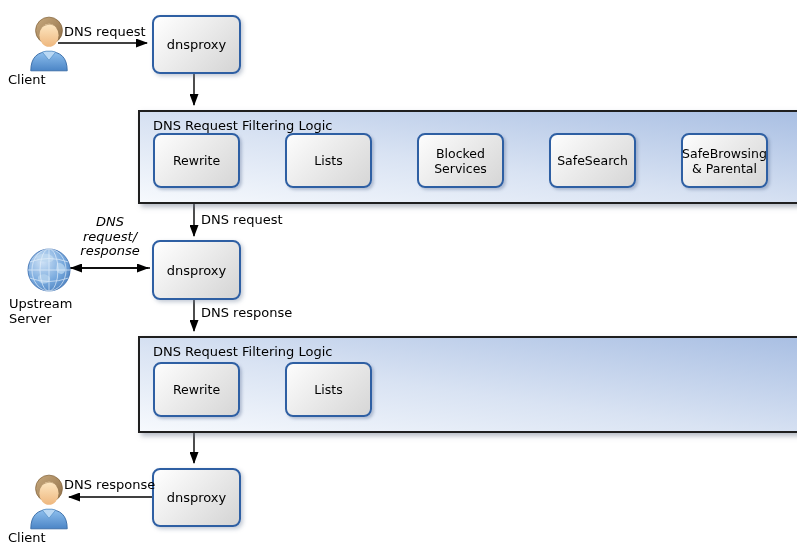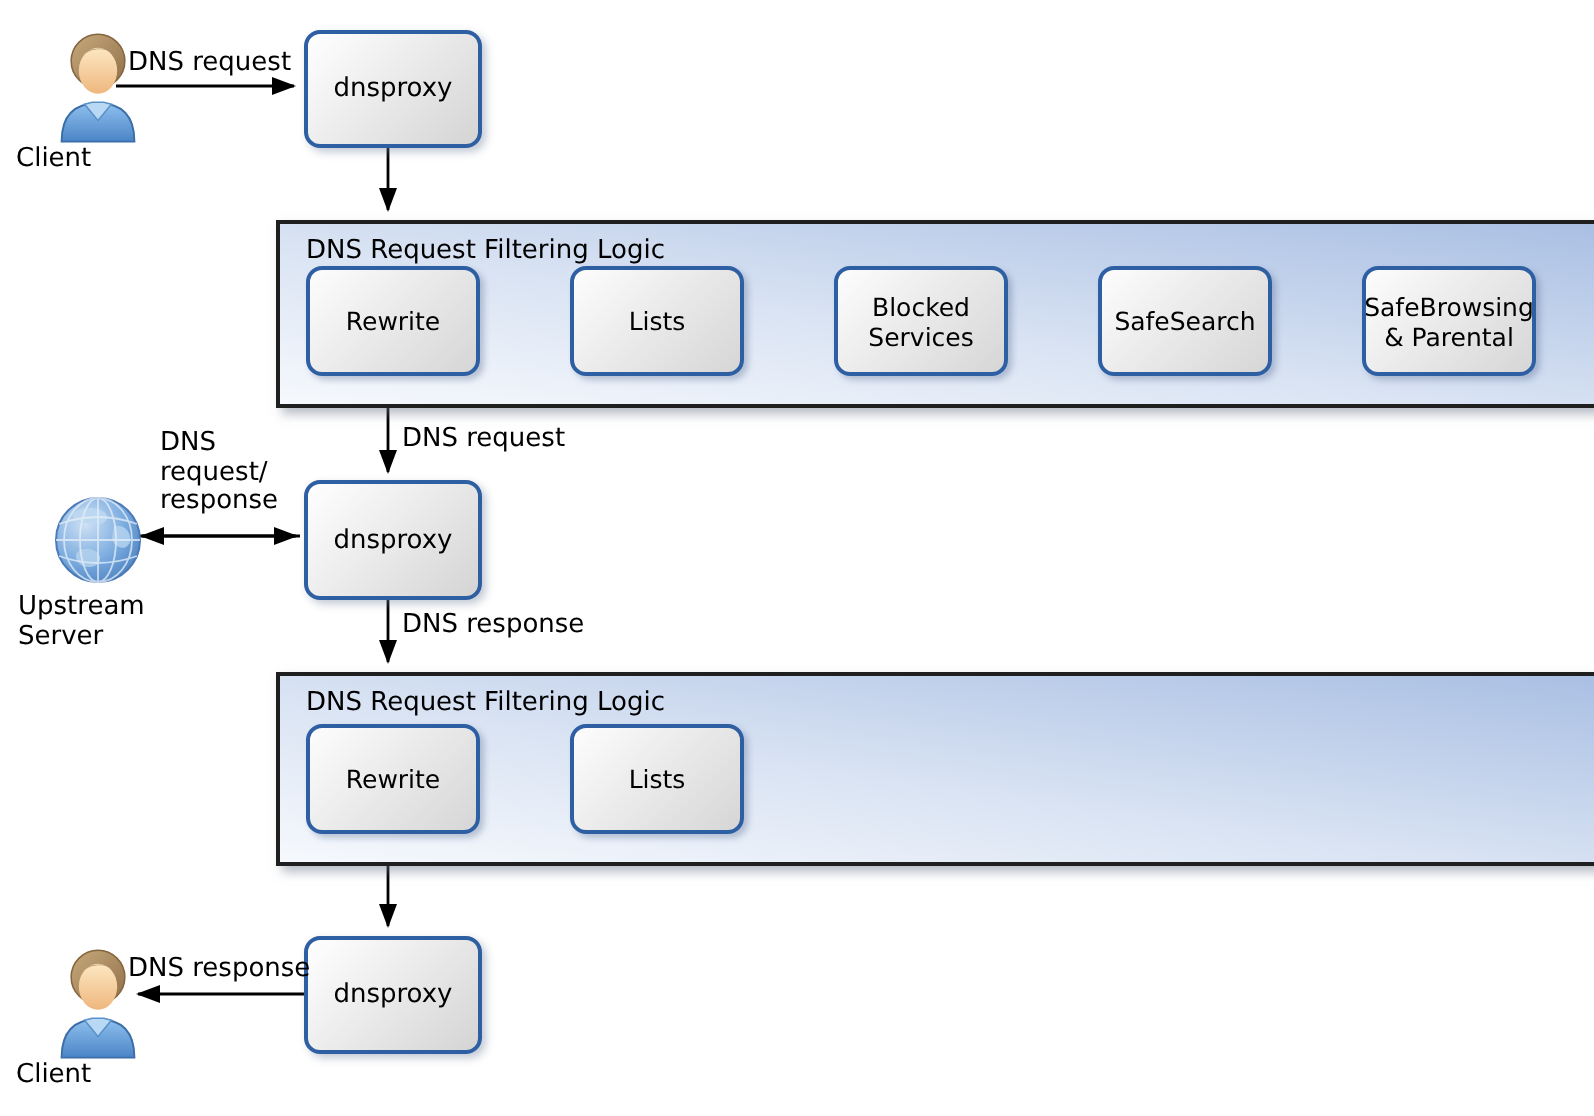--- a/index.html
+++ b/index.html
@@ -28,21 +28,21 @@
   .fbox{
     position:absolute;display:flex;align-items:center;justify-content:center;
     width:87px;height:55px;
     background:linear-gradient(135deg,#fdfdfd 0%,#ebebeb 45%,#d6d6d6 100%);
     border:2px solid #2e5fa3;border-radius:8px;
     box-shadow:2px 2px 3px rgba(80,100,140,0.35);
     text-align:center;line-height:1.2;font-size:12.5px;padding:18px;
     box-sizing:border-box;
   }
   .edge-label{position:absolute;white-space:nowrap;}
-  .edge-label.multiline{white-space:pre-line;text-align:left;line-height:1.12;}
+  .edge-label.multiline{white-space:pre-line;text-align:center;line-height:1.12;font-style:italic;}
   .actor{position:absolute;}
   .actor-label{position:absolute;line-height:1.15;}
 </style>
 </head>
 <body>
 
 <div id="canvas">
 
   <svg id="wires" viewBox="0 0 797 558">
     <defs>

